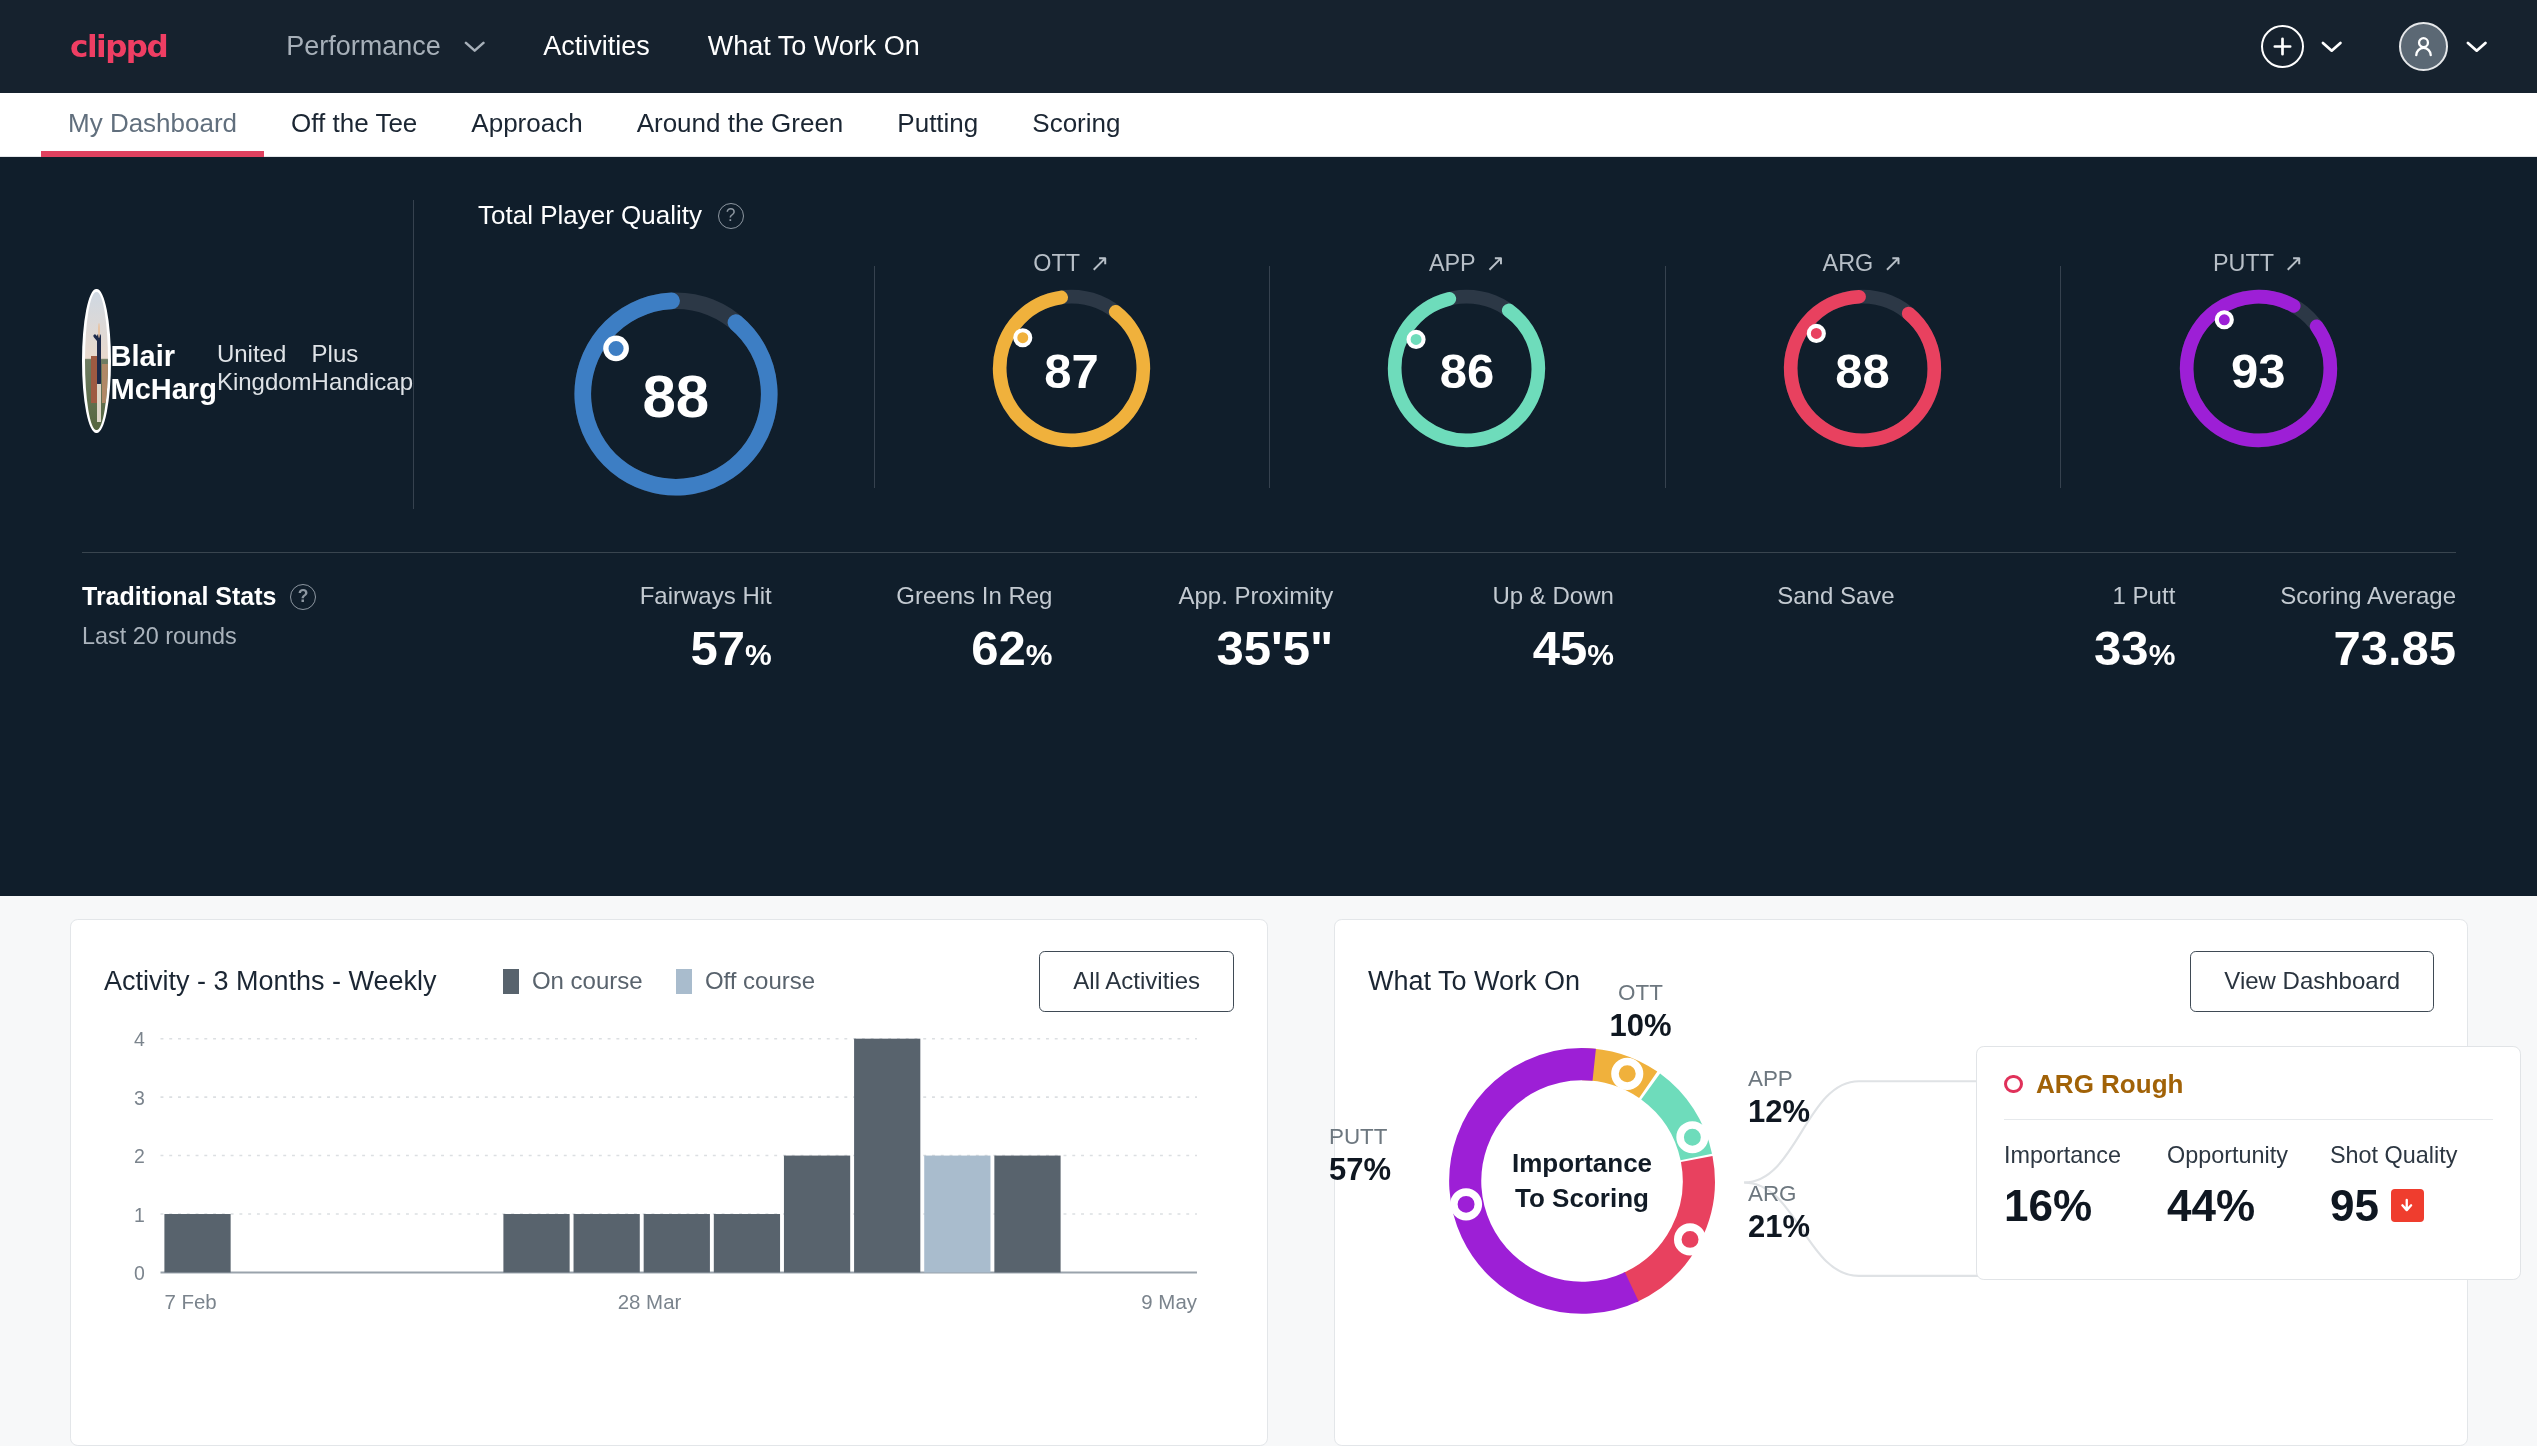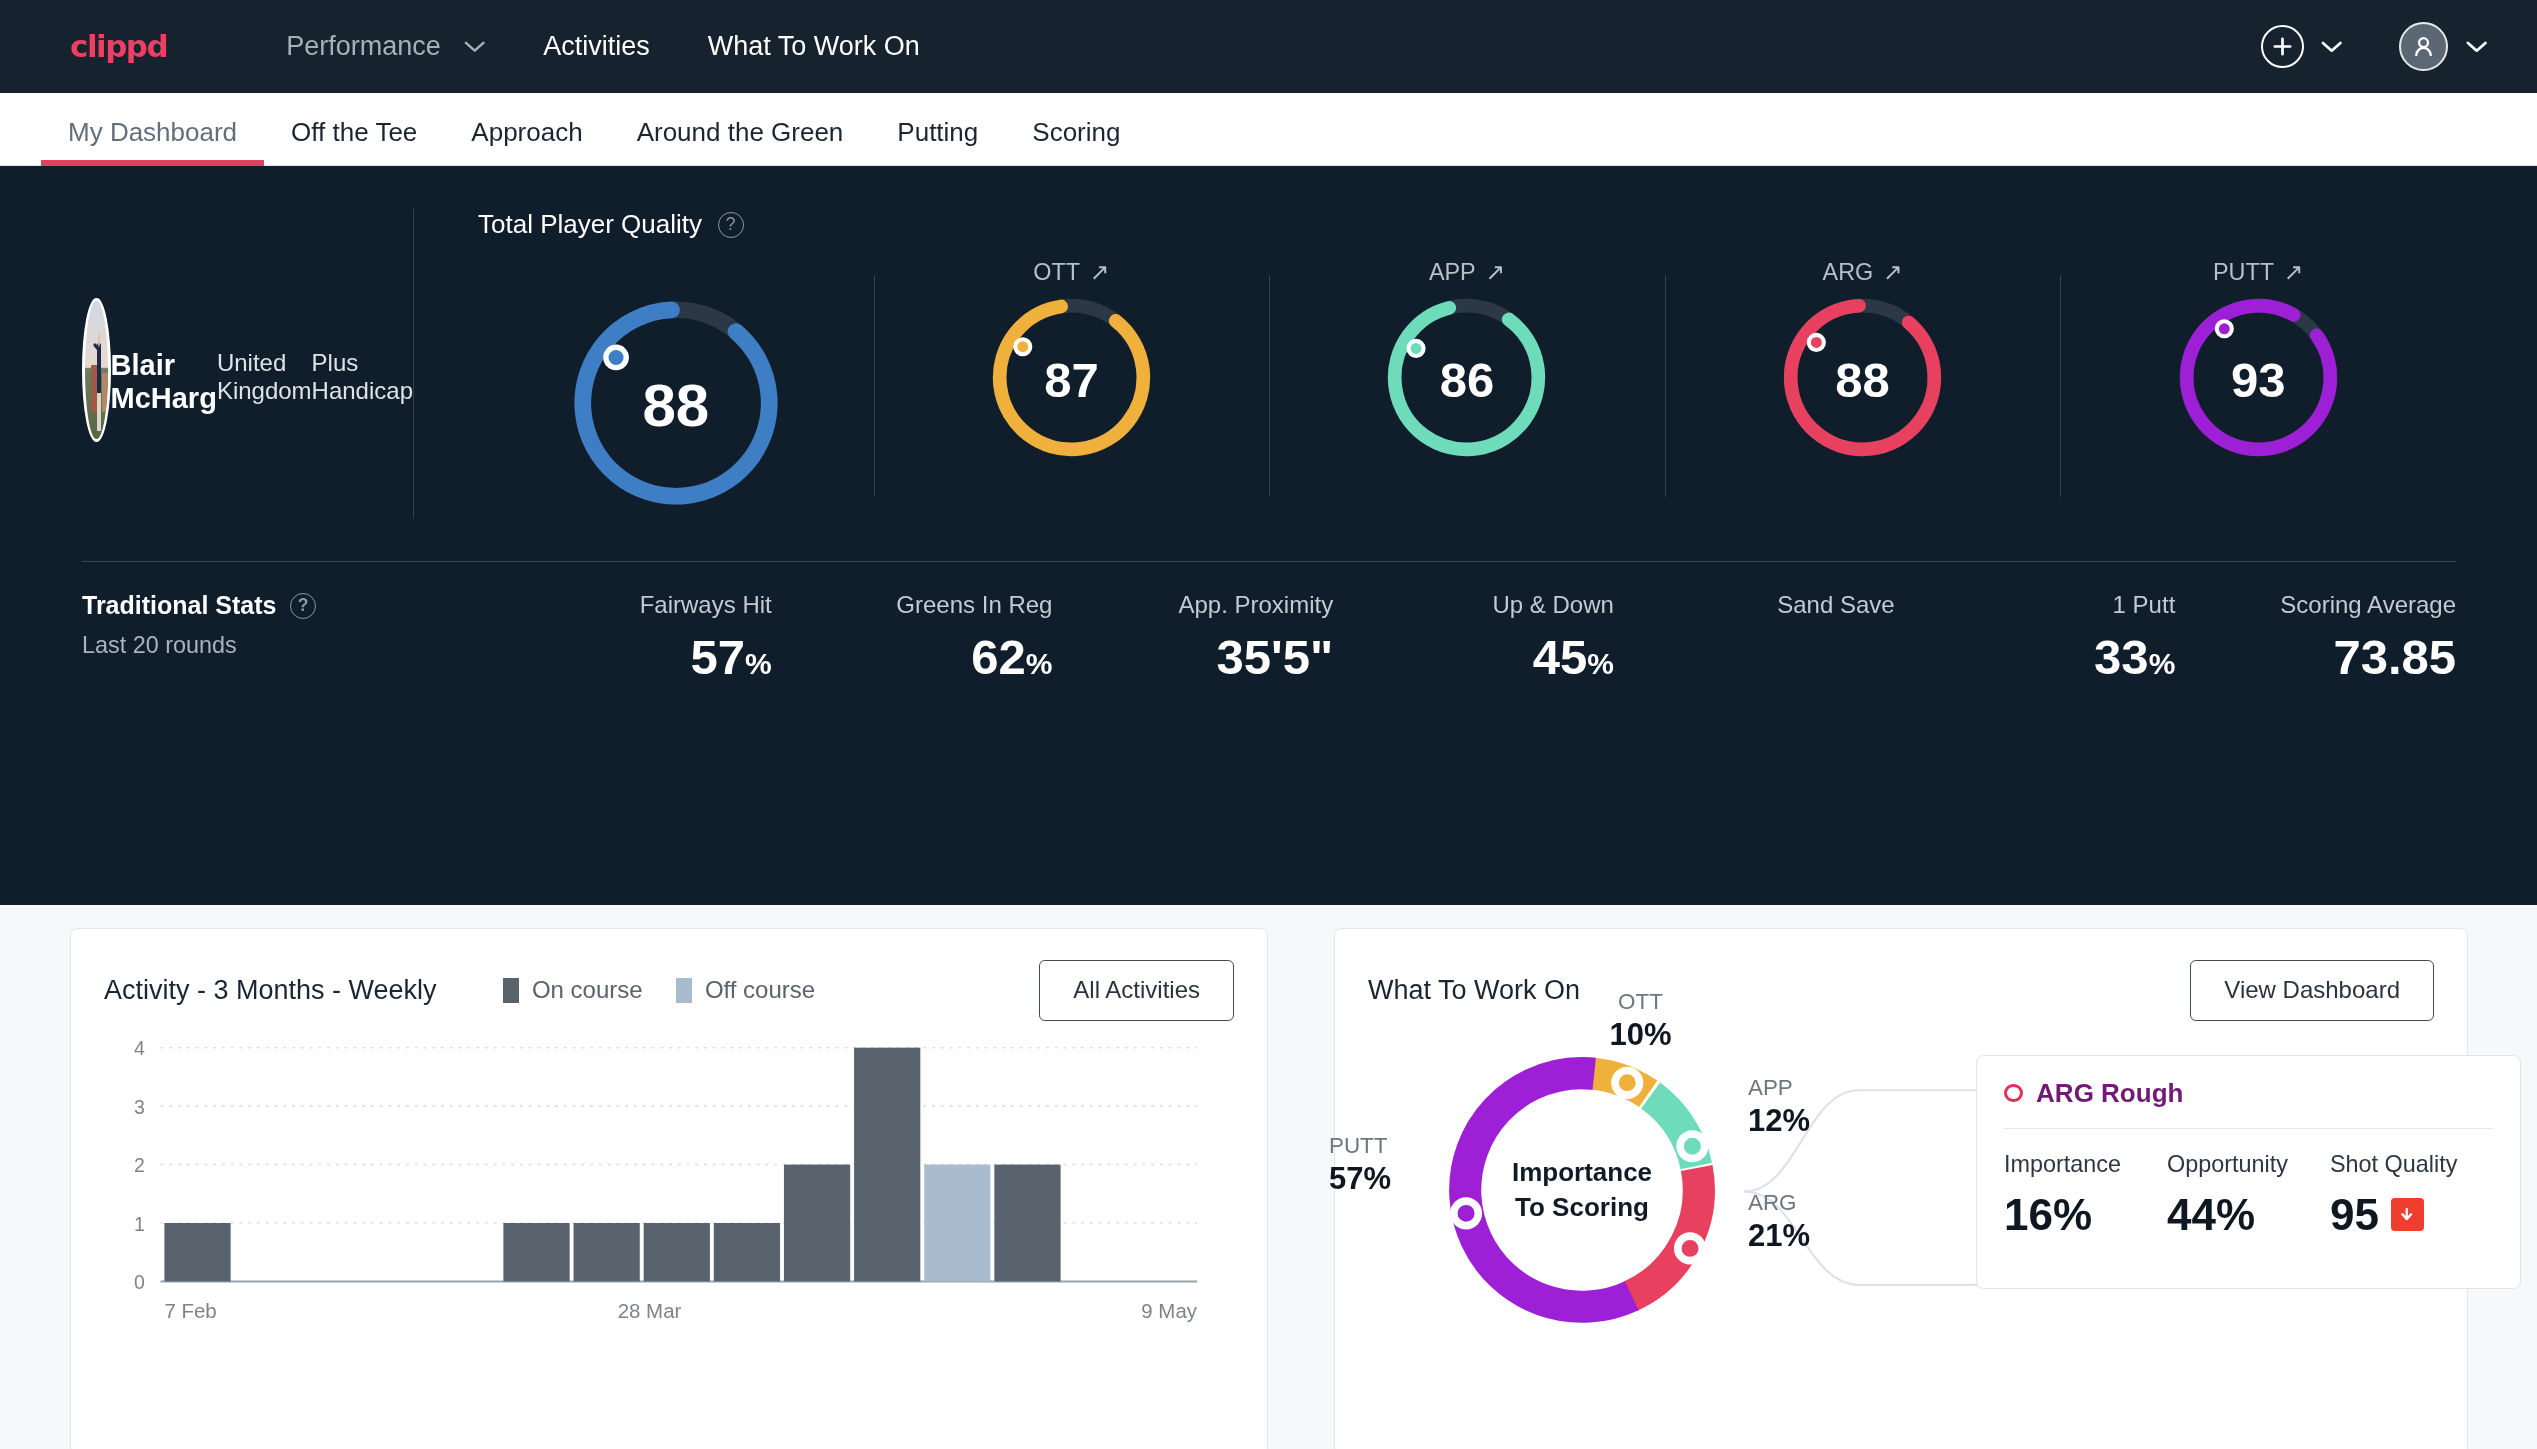--- a/index.html
+++ b/index.html
@@ -60,21 +60,21 @@
     border-radius: 50%;
     background: #5b6874;
     border: 2.5px solid #e6e8ea;
     display: flex; align-items: center; justify-content: center;
     cursor: pointer;
   }
   .nav-gap { width: 21.4px; }
 
   
   .tabbar {
-    height: 73px;
+    height: 64px;
     background: #ffffff;
     display: flex;
     align-items: flex-end;
     padding: 0 41px;
     border-bottom: 1px solid #e3e6e9;
   }
   .tab {
     font-size: 26px;
     color: #1b2633;
     padding: 0 27px 17.5px 27px;
@@ -345,21 +345,21 @@
     left: 608px; top: 29px;
     width: 545px;
     height: 234px;
     background: #ffffff;
     border: 1px solid #e1e4e7;
     border-radius: 7.8px;
     padding: 21.4px 27px;
   }
   .detail-title {
     display: flex; align-items: center; gap: 13.6px;
-    font-size: 26px; font-weight: 700; color: #701a75;
+    font-size: 26px; font-weight: 700; color: #a16207;
   }
   .ring-dot {
     width: 18.5px; height: 18.5px; border-radius: 50%;
     border: 3.9px solid #e0315a;
   }
   .detail-sep { height: 1px; background: #e6e9ec; margin: 19.5px 0 21.4px 0; }
   .detail-cols { display: flex; }
   .dcol { flex: 1; }
   .dcol-k { font-size: 23.4px; color: #2d3742; }
   .dcol-v {

